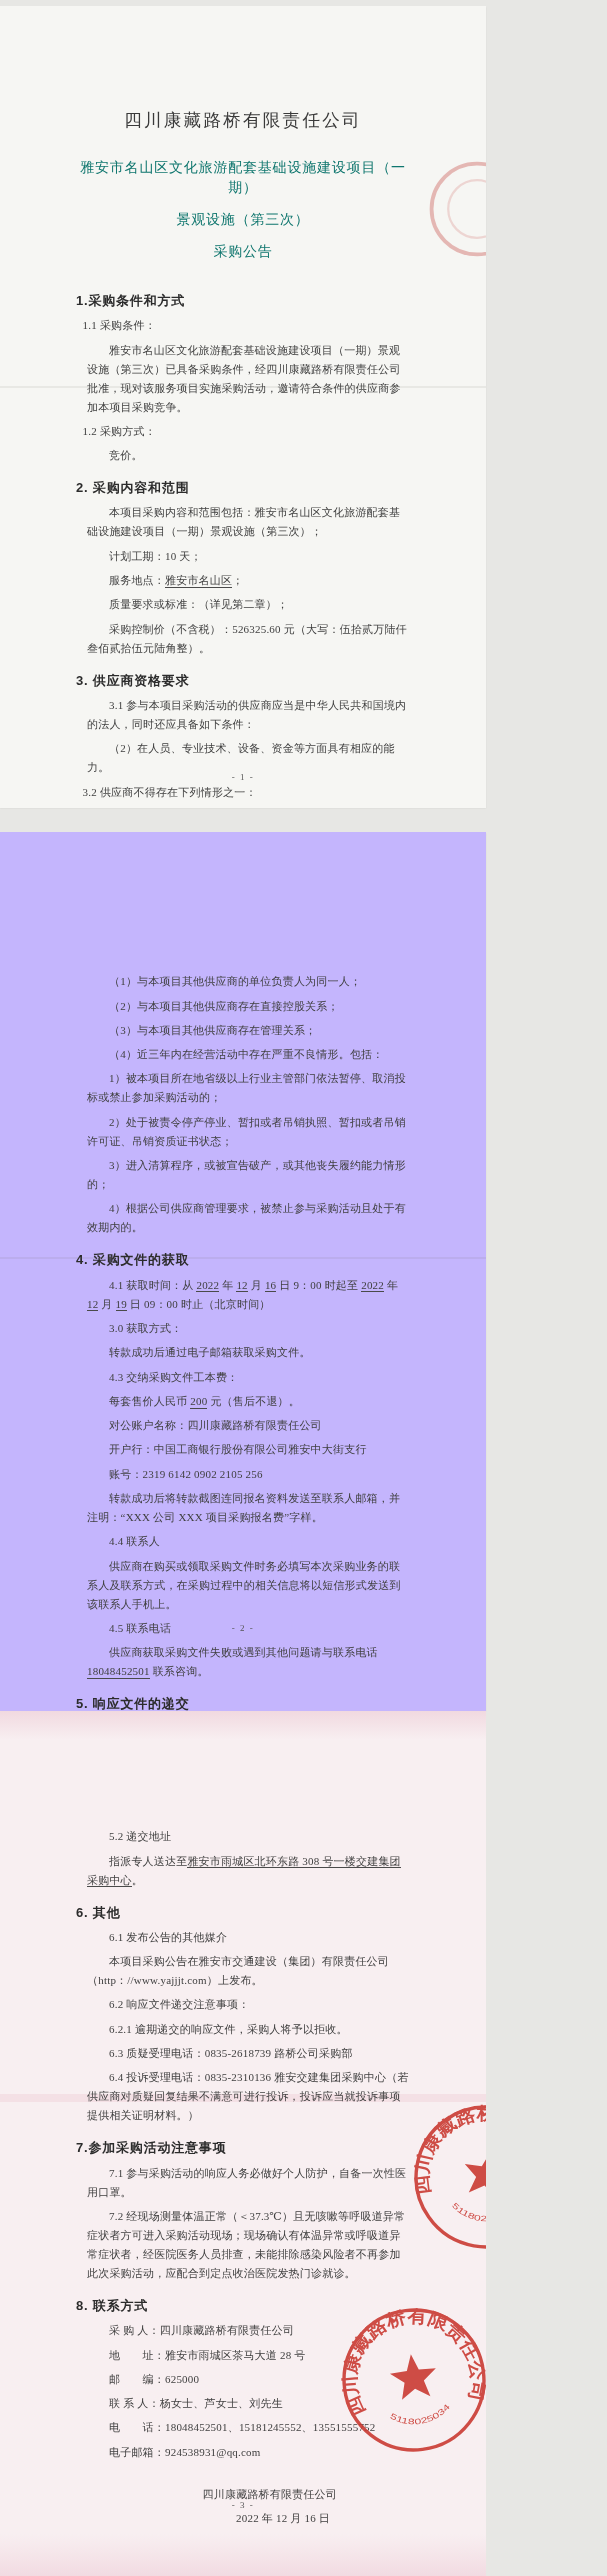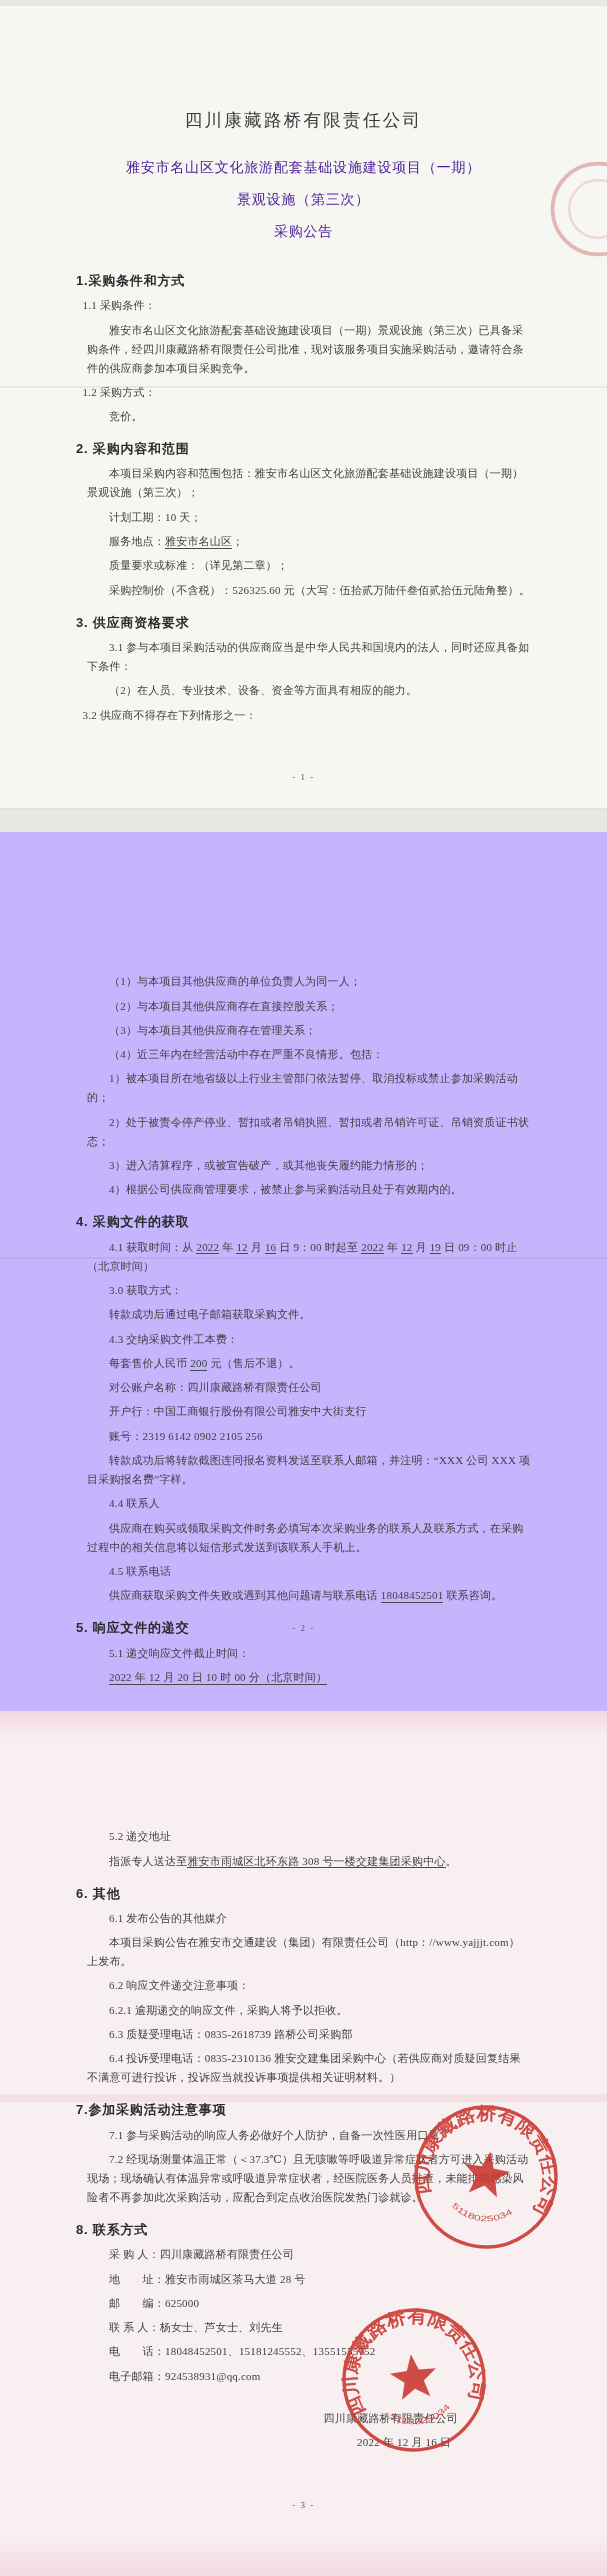--- a/index.html
+++ b/index.html
@@ -1,38 +1,38 @@
 <!DOCTYPE html>
 <html style="font-size:12px"><head>
 <meta charset="utf-8">
 <style>
   html,body{margin:0;padding:0;}
   body{
     width:607px;height:2576px;position:relative;
     background:#e7e7e4;
     font-family:"Liberation Serif","DejaVu Serif",serif;
   }
-  .page{position:absolute;left:0;width:607px;overflow:hidden;}
+  .page{position:absolute;left:0;width:486px;overflow:hidden;}
   #page-1{top:6px;height:802px;background:#f6f6f3;box-shadow:0 0.8px 1.5px rgba(0,0,0,.08);}
   #page-2{top:832px;height:879px;background:#c4b5fd;box-shadow:0 0.8px 1.5px rgba(0,0,0,.08);}
   #page-3{top:1711px;height:865px;background:#f8eff1;}
   .content{padding:0 76px;position:relative;}
   #page-1 .content{padding-top:102px;}
   #page-2 .content{padding-top:135px;}
   #page-3 .content{padding-top:111px;}
 
   .block{color:#3f3f3f;font-size:11px;line-height:19px;margin-top:5.3px;letter-spacing:0.2px;}
   .doc-title{
     font-family:"Liberation Sans","DejaVu Sans",sans-serif;
     font-size:17.5px;letter-spacing:2.3px;text-align:center;color:#3a3a3a;
     margin-top:0;line-height:24px;font-weight:500;
   }
   .subtitle,.subtitle2,.announce{
     font-family:"Liberation Sans","DejaVu Sans",sans-serif;
-    font-size:14px;text-align:center;color:#4c1d95;line-height:20px;letter-spacing:0.8px;
+    font-size:14px;text-align:center;color:#0f766e;line-height:20px;letter-spacing:0.8px;
   }
   .subtitle{margin-top:25px;}
   .subtitle2{margin-top:12px;}
   .announce{margin-top:12px;}
   .heading{
     font-family:"Liberation Sans","DejaVu Sans",sans-serif;
     font-weight:700;font-size:13px;color:#2c2c2c;line-height:20px;
     margin-top:13px;letter-spacing:0.8px;
   }
   .gap-lg{margin-top:30px;}

